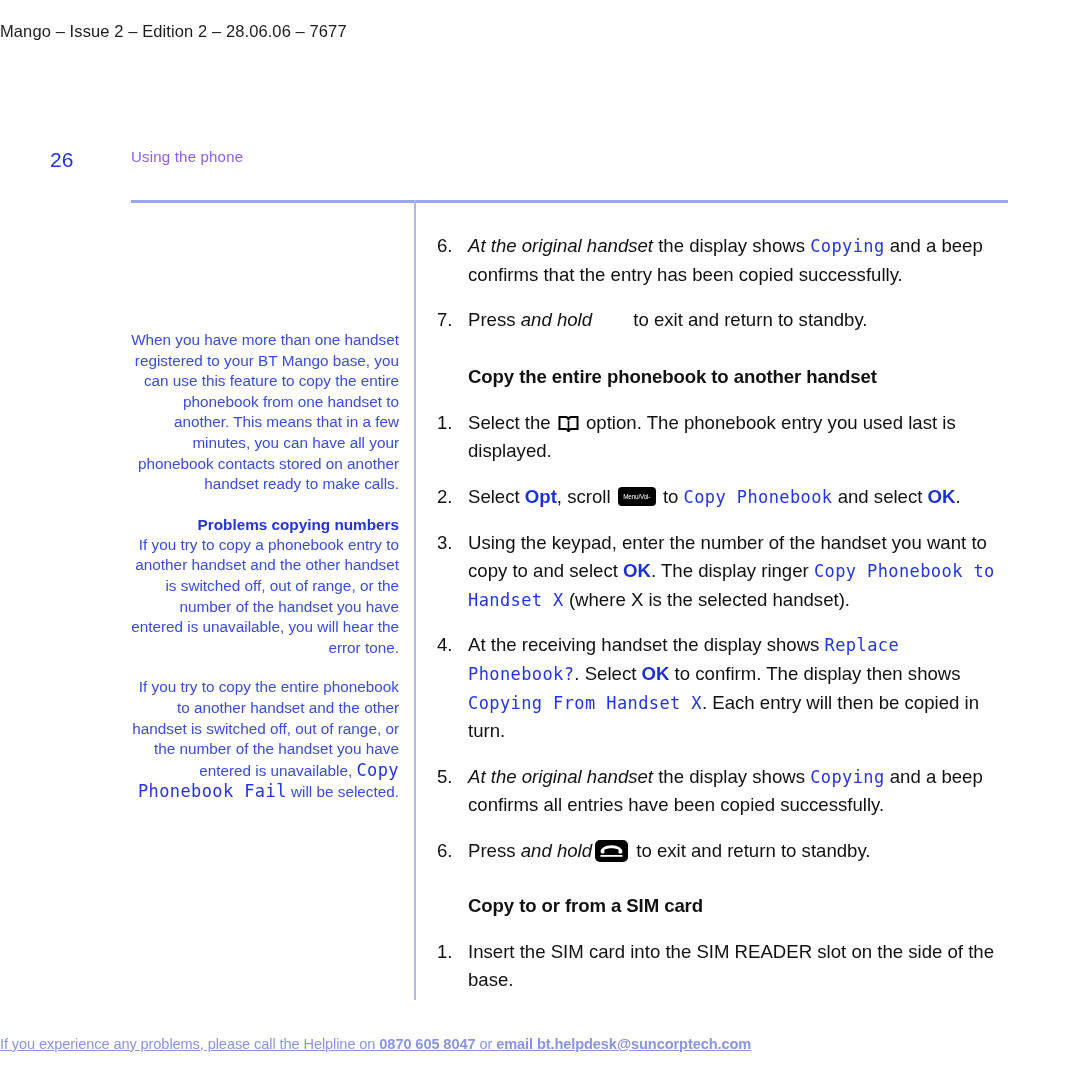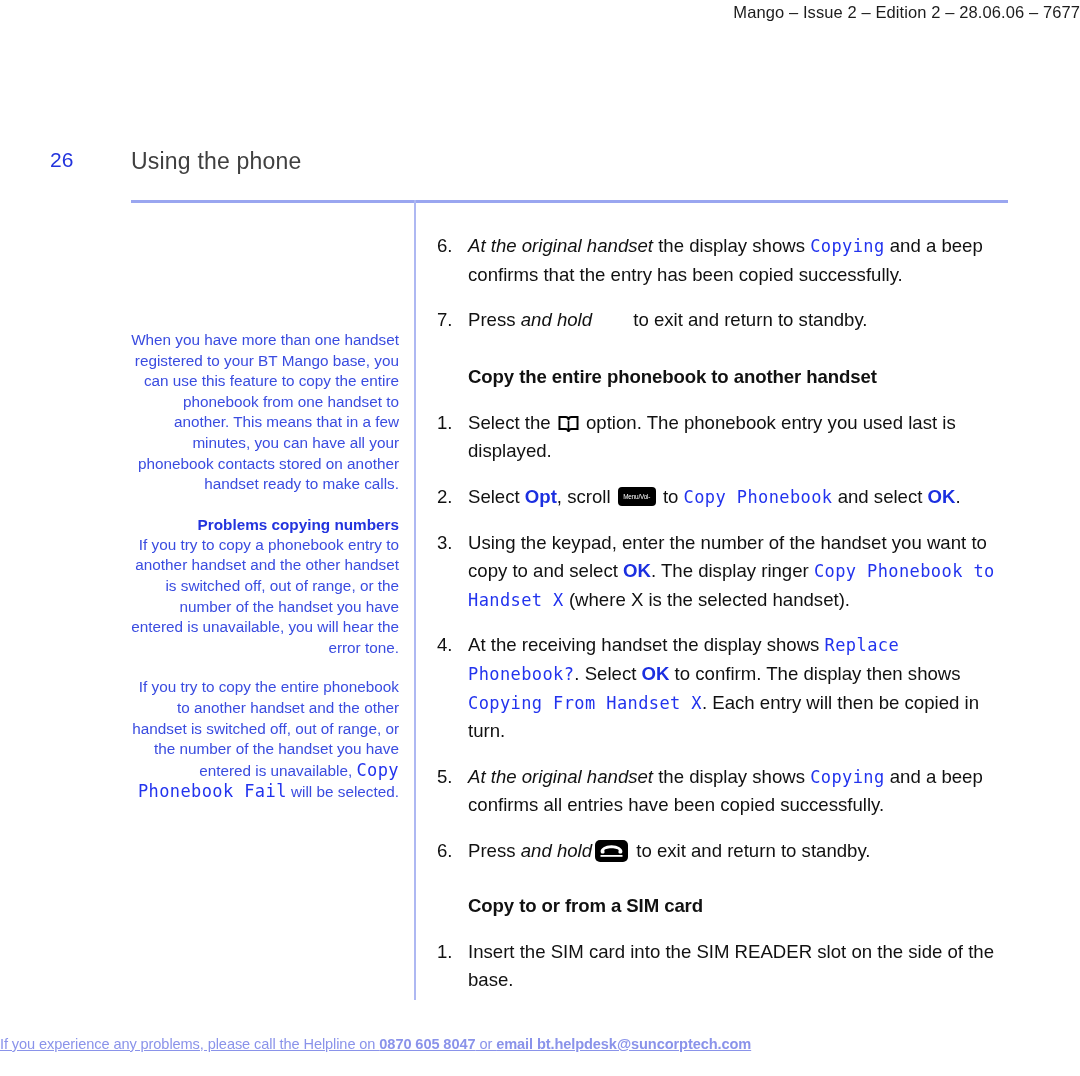--- a/index.html
+++ b/index.html
@@ -12,24 +12,24 @@
     height: 1076px;
     font-family: "Liberation Sans", sans-serif;
     color: #000000;
     position: relative;
     overflow: hidden;
   }
 
   
   .page-header {
     position: absolute;
-    top: 3px;
+    top: 22px;
     left: 0;
     width: 1080px;
-    text-align: right;
+    text-align: left;
     font-size: 16.5px;
     color: #1c1c1c;
     letter-spacing: .1px;
   }
 
   
   .title-row {
     position: absolute;
     top: 148px;
     left: 0;
@@ -41,22 +41,22 @@
     left: 50px;
     top: 0;
     font-size: 21px;
     color: #2233dd;
     font-weight: 400;
   }
   .page-title {
     position: absolute;
     left: 131px;
     top: 0;
-    font-size: 23px;
-    color: #404040;
+    font-size: 15px;
+    color: #8b5cf6;
     font-weight: 400;
     letter-spacing: .2px;
   }
 
   
   .top-rule {
     position: absolute;
     left: 131px;
     top: 200px;
     width: 877px;

